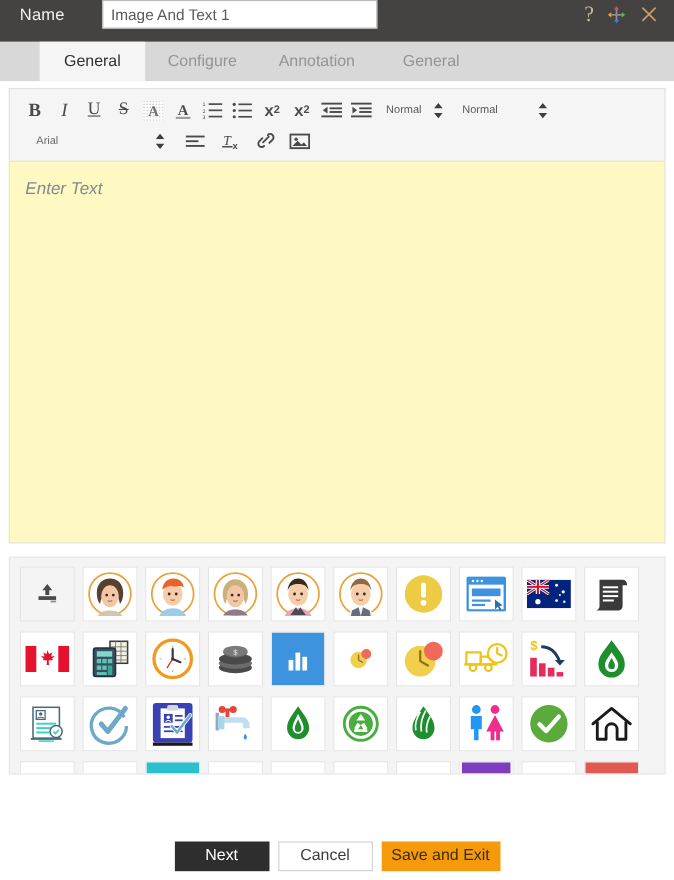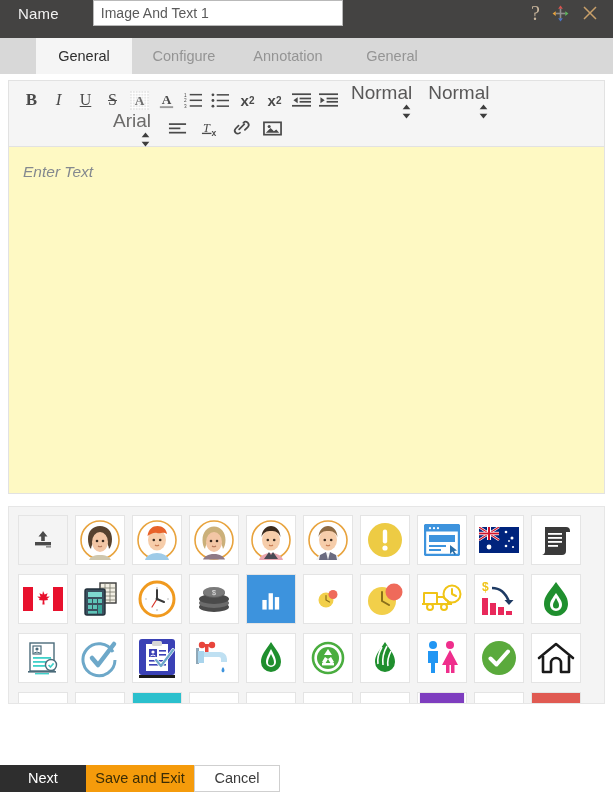--- a/index.html
+++ b/index.html
@@ -49,22 +49,22 @@
     color: #4a4a4a; cursor: pointer; font-size: 16px; margin-right: 2px;
   }
   .tbtn svg { display: block; }
   .b-b { font-weight: bold; font-size: 17px; font-family: "Liberation Serif", serif; }
   .b-i { font-style: italic; font-size: 17px; font-family: "Liberation Serif", serif; }
   .b-u { text-decoration: underline; font-size: 16px; font-family: "Liberation Serif", serif; }
   .b-s { text-decoration: line-through; font-size: 16px; font-family: "Liberation Serif", serif; }
   .b-sub, .b-sup { font-size: 15px; font-weight: bold; }
   .b-sub sub, .b-sup sup { font-size: 10px; font-weight: bold; }
   .tb-select {
-    display: inline-flex; align-items: flex-end; color: #595858;
-    font-size: 19px; cursor: pointer; margin-left: 8px; user-select: none; flex-direction: column;
+    display: inline-flex; align-items: center; color: #595858;
+    font-size: 10px; cursor: pointer; margin-left: 8px; user-select: none;
   }
   .tb-select .sel-val { white-space: nowrap; }
   .stepper { margin-left: 10px; display: inline-flex; flex-direction: column; line-height: 0; }
   .font-select { margin-left: 6px; min-width: 118px; }
   .font-select .sel-val { color: #6c6b6a; }
 
   .textarea-box {
     border: 1px solid #e2e2e2; background: #fef9c3;
     height: 348px; padding: 16px 14px;
   }
@@ -83,21 +83,21 @@
     width: 50px; height: 50px; background: #fff; border: 1px solid #e4e4e4;
     display: flex; align-items: center; justify-content: center; cursor: pointer;
     overflow: hidden;
   }
   .cell.plain { background: #f4f4f4; }
   .cell svg, .cell .glyph { display: block; }
 
   
   .footer {
     position: absolute; left: 0; right: 0; bottom: 0; height: 44px;
-    background: #fff; display: flex; align-items: center; justify-content: flex-start; 
+    background: #fff; display: flex; align-items: center; justify-content: center; gap: 8px;
   }
   .btn {
     height: 27px; min-width: 86px; font-size: 14.5px; cursor: pointer;
     display: inline-flex; align-items: center; justify-content: center;
     font-family: "Liberation Sans", sans-serif; border: 1px solid transparent;
   }
   .btn-next { background: #2e2e2e; color: #fff; }
   .btn-cancel { background: #fff; color: #3b3b3b; border: 1px solid #cfcfcf; }
   .btn-save { background: #f59b0b; color: #3b2d06; min-width: 108px; }
 </style>
@@ -678,17 +678,17 @@
         <svg width="50" height="50" viewBox="0 0 50 50">
             <rect x="0" y="0" width="50" height="50" fill="#e05a52"></rect>
           </svg>
       </div>
 
     </div>
   </div>
 
   <div class="footer">
     <button class="btn btn-next">Next</button>
+    <button class="btn btn-cancel">Cancel</button>
     <button class="btn btn-save">Save and Exit</button>
-    <button class="btn btn-cancel">Cancel</button>
   </div>
 
 </div>
 
 </body></html>

